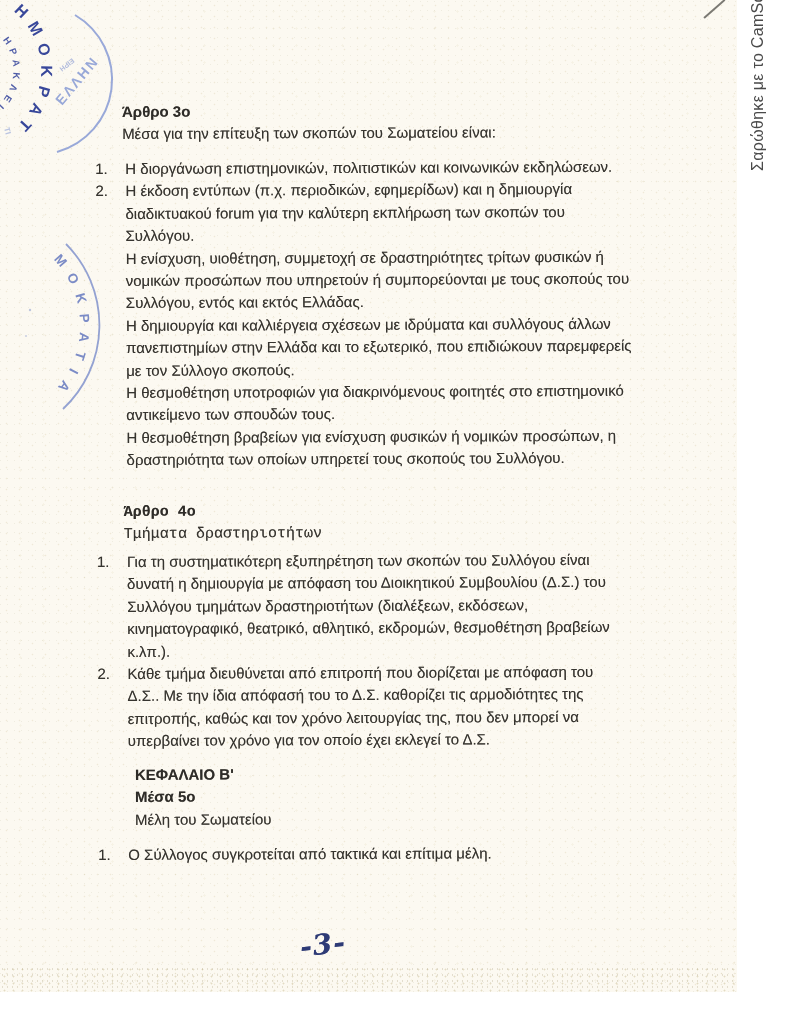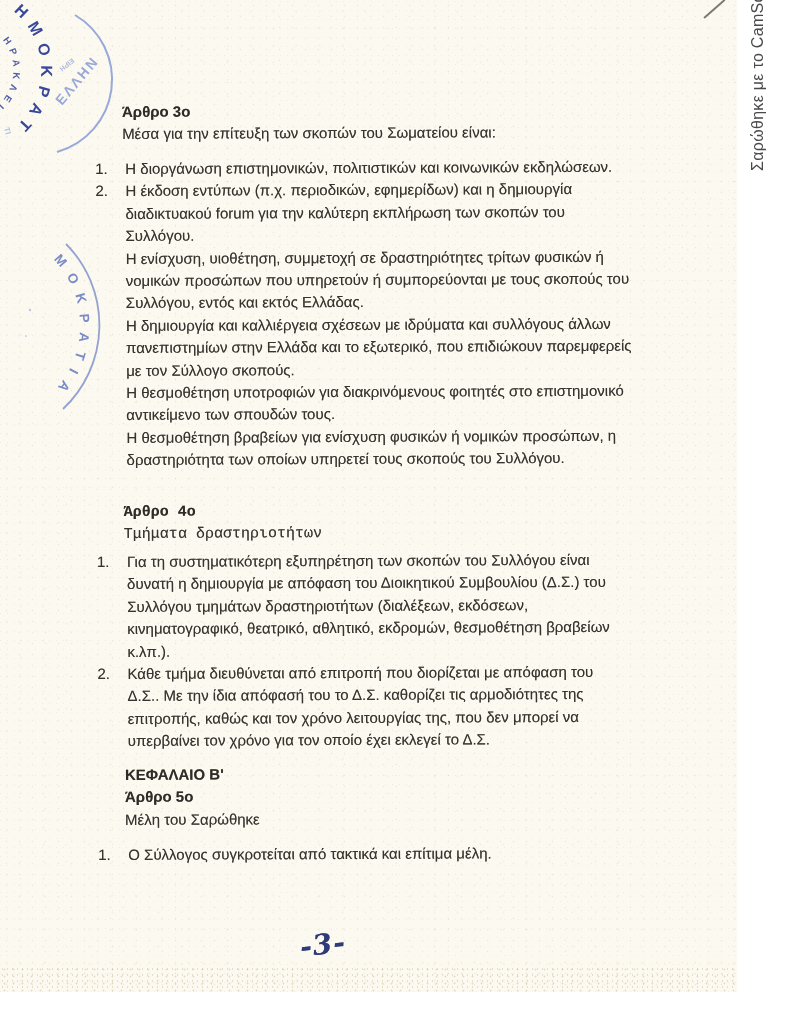--- a/index.html
+++ b/index.html
@@ -146,24 +146,24 @@
           <span class="lnum">2.</span>
           <div>
               <div class="tline">Κάθε τμήμα διευθύνεται από επιτροπή που διορίζεται με απόφαση του</div>
               <div class="tline">Δ.Σ.. Με την ίδια απόφασή του το Δ.Σ. καθορίζει τις αρμοδιότητες της</div>
               <div class="tline">επιτροπής, καθώς και τον χρόνο λειτουργίας της, που δεν μπορεί να</div>
               <div class="tline">υπερβαίνει τον χρόνο για τον οποίο έχει εκλεγεί το Δ.Σ.</div>
             </div>
         </div>
       </div>
 
-      <div class="block" style="left:122px;top:764px;">
+      <div class="block" style="left:132px;top:764px;">
         <div class="b">ΚΕΦΑΛΑΙΟ Β'</div>
-        <div class="b">Άρθρο 5ο</div>
-        <div>Μέλη του Σαρώθηκε</div>
+        <div class="b">Μέσα 5ο</div>
+        <div>Μέλη του Σωματείου</div>
       </div>
 
       <div class="block" style="left:95px;top:844px;">
         <div class="lrow">
           <span class="lnum">1.</span>
           <div>
               <div class="tline">Ο Σύλλογος συγκροτείται από τακτικά και επίτιμα μέλη.</div>
             </div>
         </div>
       </div>

